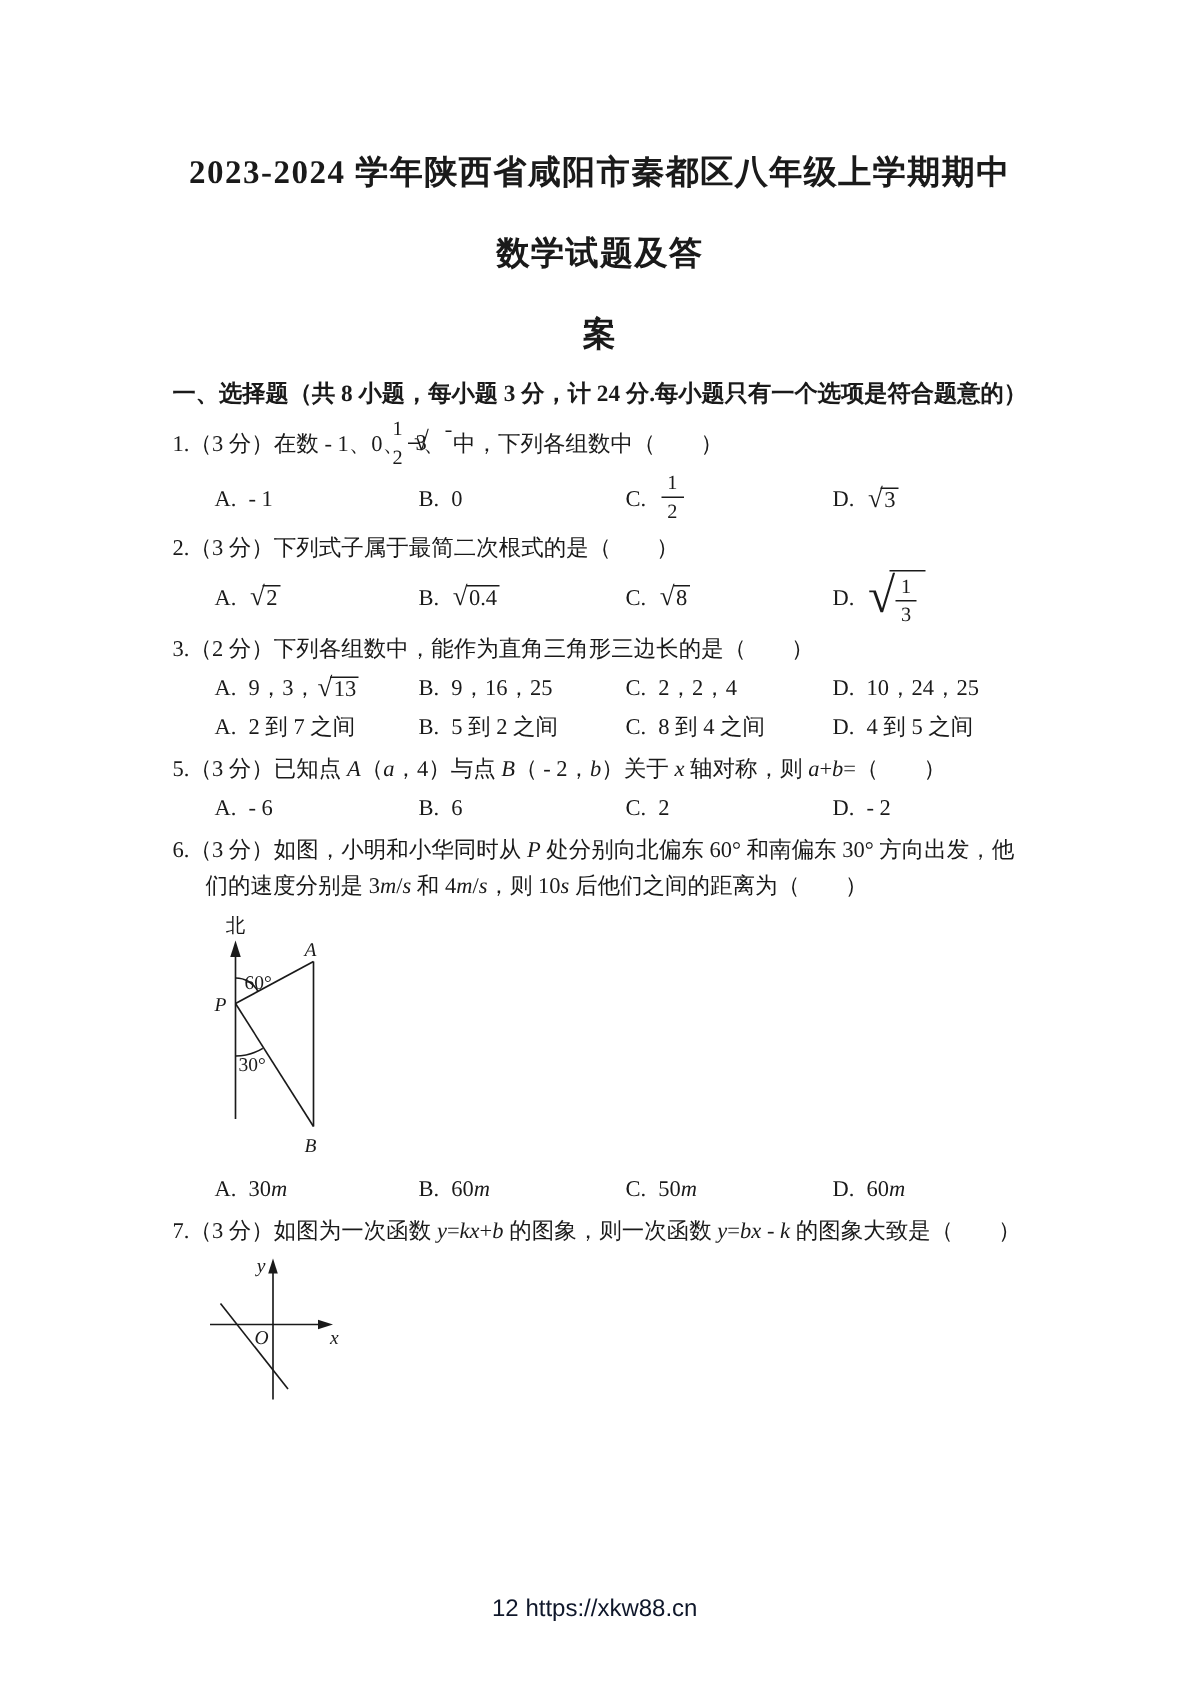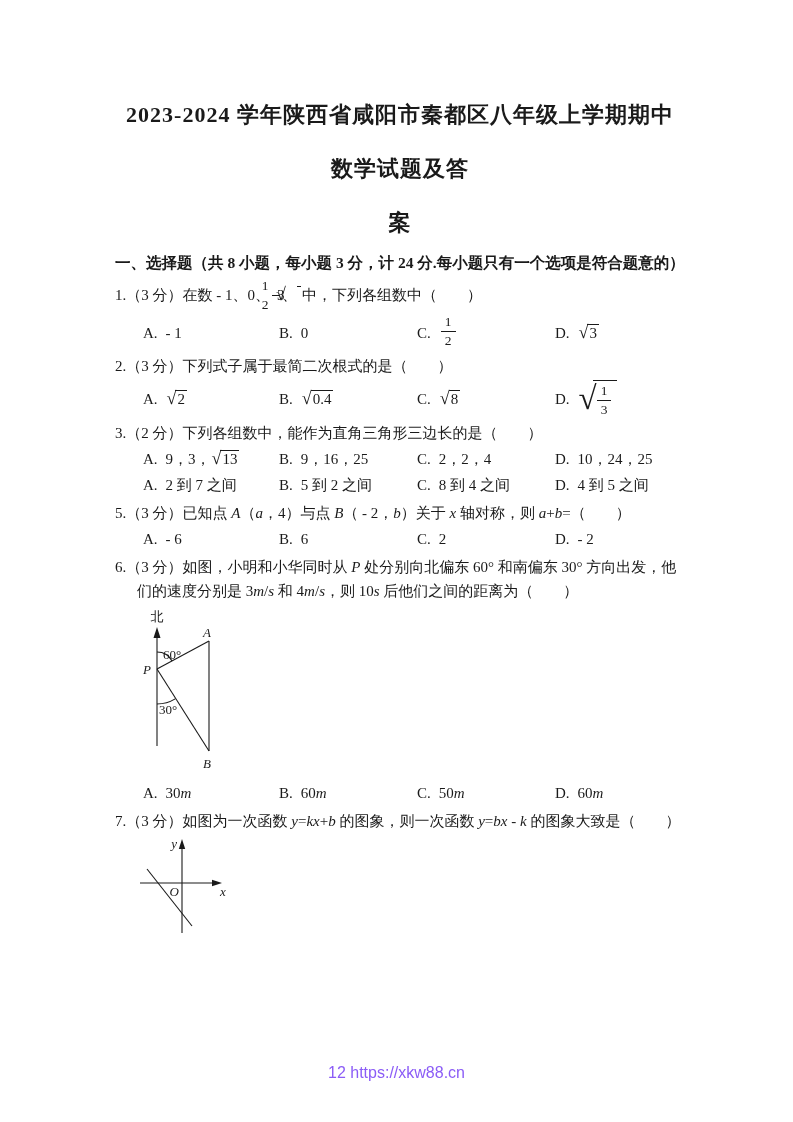--- a/index.html
+++ b/index.html
@@ -32,21 +32,21 @@
   .fig { display: none; }
   .fig.placed { display: block; }
   #fig-direction.placed { margin: 4px 0 0 17px; }
   #fig-axes.placed { margin: 2px 0 0 19px; }
   .fl { stroke: #1a1a1a; stroke-width: 1.1; fill: none; }
   .farrow { fill: #1a1a1a; stroke: none; }
   .flabel { font-family: "Liberation Serif", "DejaVu Serif", serif; font-size: 13px; fill: #1a1a1a; }
   .flabel.it { font-style: italic; }
   .footer {
     position: absolute; left: 0; right: 0; top: 1064px; text-align: center;
-    font-family: "Liberation Sans", "DejaVu Sans", sans-serif; font-size: 16px; color: #8b5cf6;
+    font-family: "Liberation Sans", "DejaVu Sans", sans-serif; font-size: 16px; color: #0f172a;
   }
 </style>
 </head>
 <body>
 
 <div class="page">
   <div class="content">
 
     <div class="title">
       <div>2023-2024 学年陕西省咸阳市秦都区八年级上学期期中数学试题及答</div>

